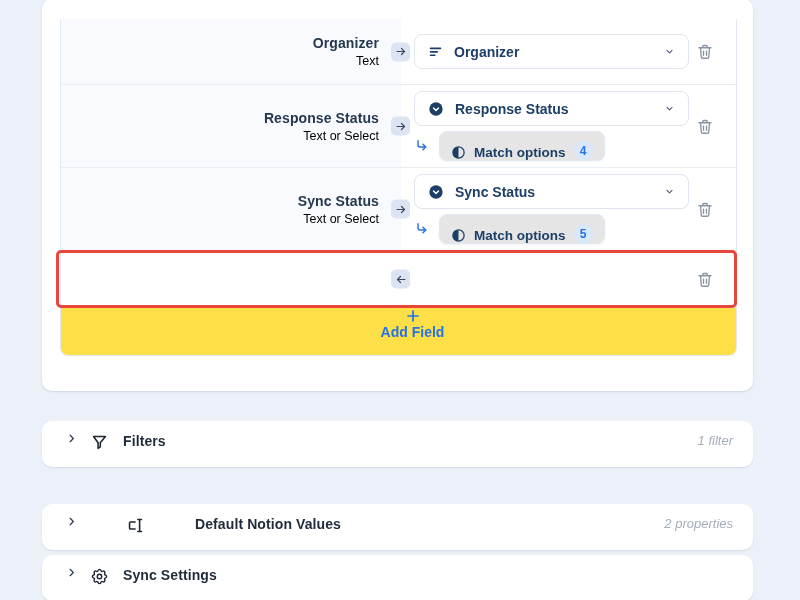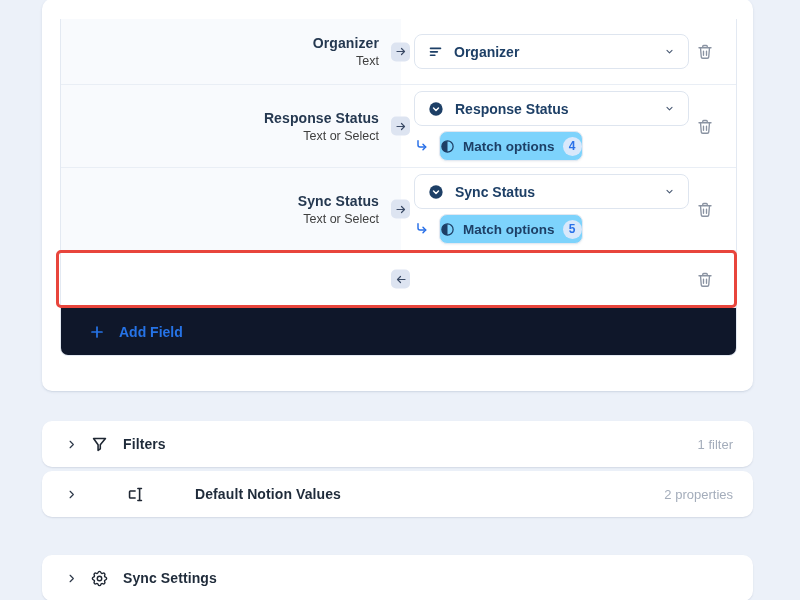--- a/index.html
+++ b/index.html
@@ -30,21 +30,21 @@
   .map-row.r1 { height:66px; }
   .map-row.r2, .map-row.r3 { height:83px; }
   .map-row.r4 { height:57px; border-bottom:1px solid #e9eef5; }
 
   .cell-left {
     width:340px; background:#f8fafd; flex:0 0 340px;
     display:flex; flex-direction:column; justify-content:center; align-items:flex-end;
     padding-right:22px; gap:3px;
   }
   .fld-label { font-size:14px; font-weight:700; color:#253850; text-align:right; letter-spacing:.1px; }
-  .fld-type  { font-size:12.5px; color:#404040; text-align:right; }
+  .fld-type  { font-size:12.5px; color:#000000; text-align:right; }
 
   .cell-right {
     flex:1; background:#fff; display:flex; align-items:center; padding-left:13px;
   }
   .right-col { display:flex; flex-direction:column; justify-content:center; gap:5px; }
 
   .arrow-chip {
     position:absolute; left:330px; top:50%; transform:translateY(-50%);
     width:19px; height:19px; border-radius:5px; background:#dde4f1;
     display:flex; align-items:center; justify-content:center; z-index:2;
@@ -54,64 +54,64 @@
     width:275px; height:35px; background:#fff;
     border:1px solid #dee5ef; border-radius:8px;
     display:flex; align-items:center; gap:11px; padding:0 13px;
     cursor:pointer;
   }
   .select-val { font-size:14px; font-weight:700; color:#1d3f66; }
   .select-caret { margin-left:auto; display:flex; }
 
   .match-line { display:flex; align-items:center; gap:9px; }
   .match-btn {
-    height:30px; background:#7dd3fc; border:1px solid #e2e8f1; border-radius:8px;
-    display:flex; align-items:center; gap:8px; padding:0 0;
+    height:30px; background:#e5e5e5; border:1px solid #e2e8f1; border-radius:8px;
+    display:flex; align-items:flex-end; gap:8px; padding:0 11px;
     box-shadow:0 1px 2px rgba(30,50,90,.06); cursor:pointer;
   }
   .match-label { font-size:13.5px; font-weight:700; color:#1d3f66; }
   .count-badge {
     width:19px; height:19px; border-radius:50%; background:#d9e8fb;
     color:#2970e8; font-size:12px; font-weight:700;
     display:flex; align-items:center; justify-content:center;
   }
 
   .trash-btn {
     margin-left:auto; margin-right:20px; width:22px; height:24px;
     background:none; border:0; cursor:pointer; display:flex;
     align-items:center; justify-content:center;
   }
 
   
   .footer-row {
-    height:47px; background:#0f172a; display:flex; align-items:center;
-    padding-left:28px; gap:14px; cursor:pointer;
+    height:47px; background:#fde047; display:flex; align-items:center;
+    padding-left:28px; cursor:pointer;flex-direction:column;
   }
   .add-label { font-size:14px; font-weight:700; color:#2673e6; }
 
   
   .highlight-box {
     position:absolute; left:56px; top:227px; width:681px; height:58px;
     border:3px solid #e8453c; border-radius:5px; z-index:10; pointer-events:none;
   }
 
   
   .section-card {
     position:absolute; left:42px; width:711px; height:46px;
     background:#fff; border-radius:10px;
     box-shadow:0 1px 2px rgba(35,52,84,.08), 0 1px 1px rgba(35,52,84,.04);
-    display:flex; align-items:center; padding:0 20px 0 24px; cursor:pointer;
+    display:flex; align-items:flex-start; padding:12px 20px 0 24px; cursor:pointer;
   }
   .section-card.s1 { top:398px; }
-  .section-card.s2 { top:448px;gap:36px; }
+  .section-card.s2 { top:481px;gap:36px; }
   .section-card.s3 { top:532px; }
   .sec-chevron { display:flex; margin-right:13px; }
   .sec-icon { display:flex; margin-right:14px; }
   .sec-label { font-size:14px; font-weight:700; color:#1f2b3a; letter-spacing:.1px; }
-  .sec-meta { margin-left:auto; font-size:13px; color:#a4adbb; }
+  .sec-meta { margin-left:auto; font-size:13px; color:#a4adbb;font-style:italic; }
 
   svg { display:block; }
 </style>
 </head>
 <body>
 
 <div class="stage">
 
   <div class="outer-card"></div>
 

